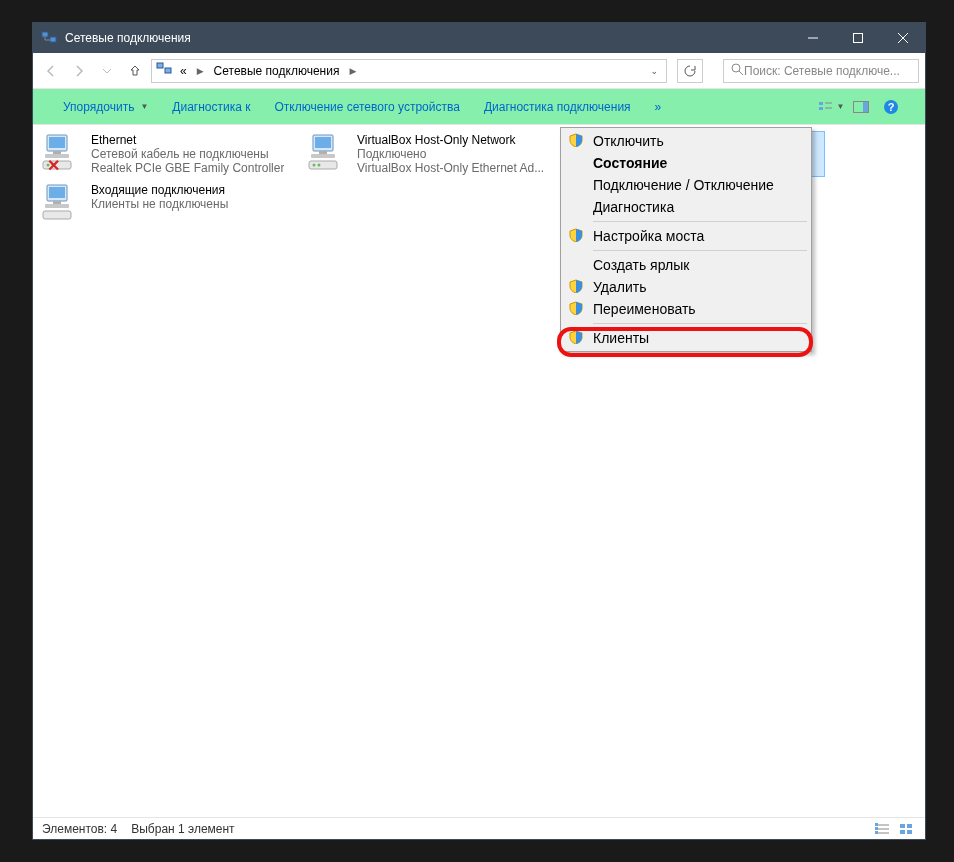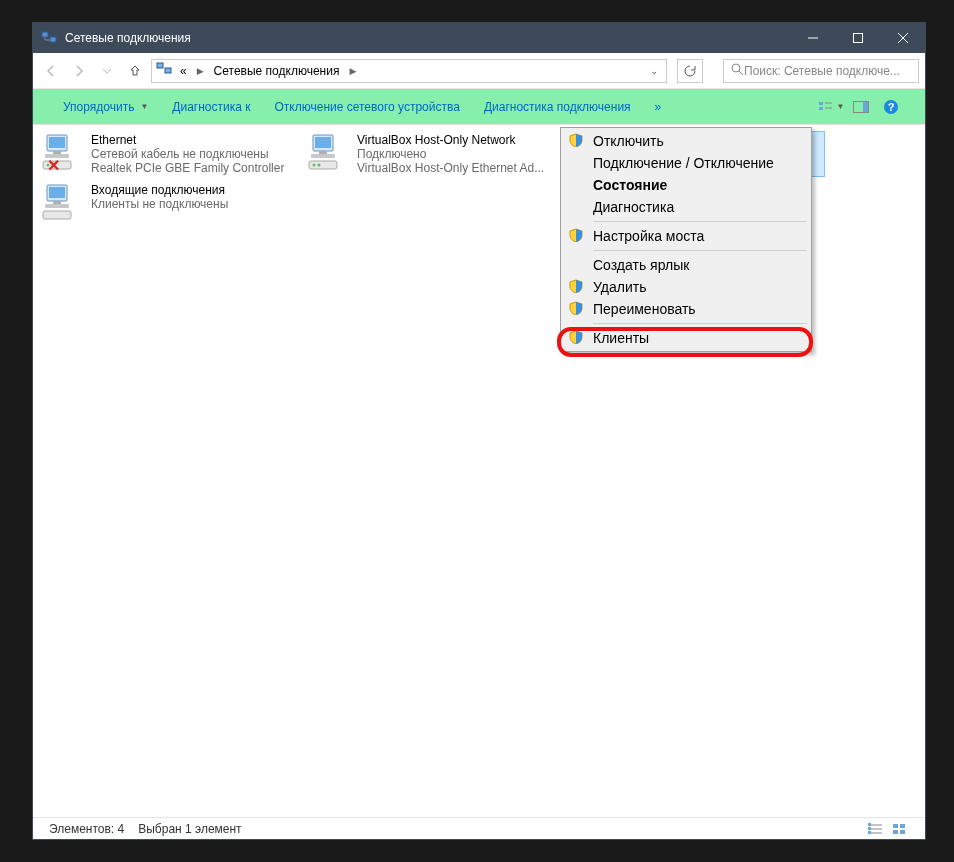--- a/index.html
+++ b/index.html
@@ -199,21 +199,21 @@
     border-radius: 14px;
     pointer-events: none;
   }
   
   .statusbar {
     height: 22px;
     border-top: 1px solid #e5e5e5;
     background: #fff;
     display: flex;
     align-items: center;
-    padding: 0 16px;
+    padding: 0 9px;
     font-size: 12px;
     color: #333;
     gap: 14px;
   }
   .status-right { margin-left: auto; display: flex; gap: 4px; }
   .viewbtn {
     width: 20px; height: 16px;
     display: flex; align-items: center; justify-content: center;
     color: #666;
   }
@@ -407,25 +407,25 @@
     </div>
 
     <div class="context-menu">
       <div class="menu-item">
         <span class="shield"><svg width="14" height="14">
               <path d="M7 1 L13 3 v4 c0 4 -3 6 -6 7 c-3 -1 -6 -3 -6 -7 V3 z" fill="#ffd23f" stroke="#c79a00"></path>
               <path d="M7 1 L13 3 v4 c0 4 -3 6 -6 7 V1 z" fill="#3a8fe0"></path>
             </svg></span>
         <span>Отключить</span>
       </div>
-      <div class="menu-item">
-        <span>Подключение / Отключение</span>
-      </div>
       <div class="menu-item bold">
         <span>Состояние</span>
+      </div>
+      <div class="menu-item">
+        <span>Подключение / Отключение</span>
       </div>
       <div class="menu-item">
         <span>Диагностика</span>
       </div>
       <div class="menu-sep"></div>
       <div class="menu-item">
         <span class="shield"><svg width="14" height="14">
               <path d="M7 1 L13 3 v4 c0 4 -3 6 -6 7 c-3 -1 -6 -3 -6 -7 V3 z" fill="#ffd23f" stroke="#c79a00"></path>
               <path d="M7 1 L13 3 v4 c0 4 -3 6 -6 7 V1 z" fill="#3a8fe0"></path>
             </svg></span>

